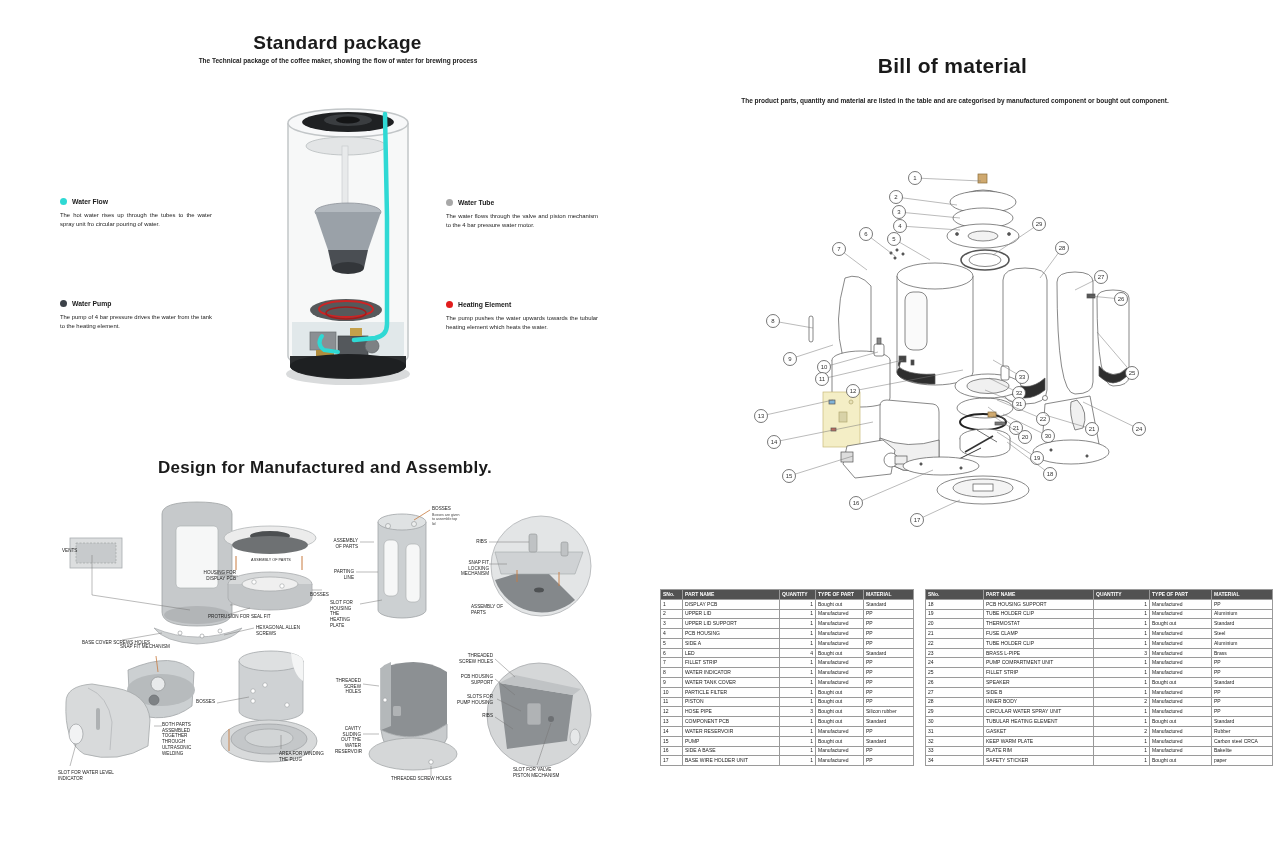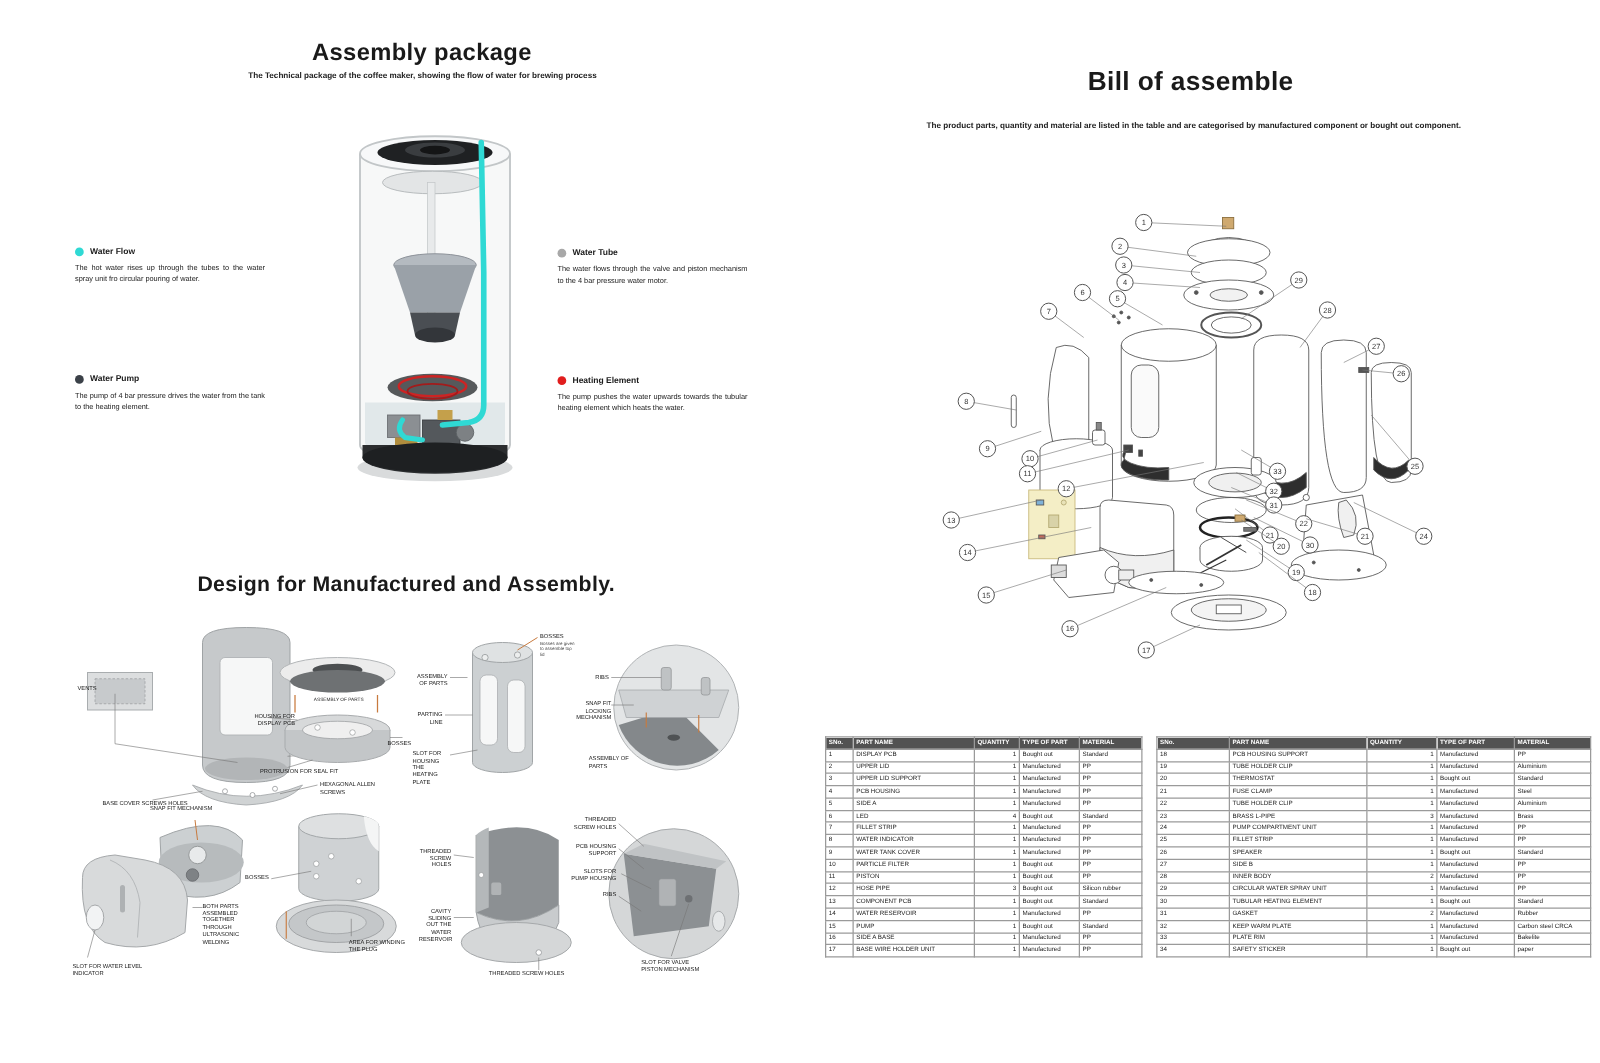--- a/index.html
+++ b/index.html
@@ -45,21 +45,21 @@
   #table-right th:nth-child(4){width:57px;}
   #table-right th:nth-child(5){width:56px;}
   svg{display:block;}
   .callout-circle{fill:#fff;stroke:#555;stroke-width:0.8;}
   .callout-num{font-size:6px;fill:#333;text-anchor:middle;font-family:"Liberation Sans",sans-serif;}
   .leader{stroke:#777;stroke-width:0.5;}
 </style>
 </head>
 <body>
 
-<div class="abs tp-title">Assembly package</div>
+<div class="abs tp-title">Standard package</div>
 <div class="abs tp-subtitle">The Technical package of the coffee maker, showing the flow of water for brewing process</div>
 
 <div class="legend-item" style="left:60px;top:198px;">
   <div class="legend-head">
     <span class="dot" style="background:#2fd9d4;"></span>
     <span>Water Flow</span>
   </div>
   <div class="legend-desc">The hot water rises up through the tubes to the water spray unit fro circular pouring of water.</div>
 </div>
 
@@ -282,21 +282,21 @@
     <line x1="58" y1="84" x2="40" y2="72" class="leader"></line>
     <line x1="96" y1="78" x2="82" y2="120" class="leader"></line>
   </svg>
   <div class="lbl right" style="left:0px;top:8px;width:38px;">THREADED SCREW HOLES</div>
   <div class="lbl right" style="left:0px;top:29px;width:38px;">PCB HOUSING SUPPORT</div>
   <div class="lbl right" style="left:0px;top:49px;width:38px;">SLOTS FOR PUMP HOUSING</div>
   <div class="lbl right" style="left:0px;top:68px;width:38px;">RIBS</div>
   <div class="lbl" style="left:58px;top:122px;width:54px;">SLOT FOR VALVE PISTON MECHANISM</div>
 </div>
 
-<div class="abs bom-title">Bill of assemble</div>
+<div class="abs bom-title">Bill of material</div>
 <div class="abs bom-subtitle">The product parts, quantity and material are listed in the table and are categorised by manufactured component or bought out component.</div>
 
 <svg id="exploded-svg" class="abs" style="left:745px;top:160px;" width="420" height="380" viewBox="0 0 420 380">
   <g stroke="#555" stroke-width="0.7" fill="#fff">
 
     <rect x="233" y="14" width="9" height="9" fill="#cfa96f" stroke="#8a6d3b"></rect>
     <path d="M205,42 Q238,18 271,42"></path>
     <ellipse cx="238" cy="42" rx="33" ry="11"></ellipse>
     <ellipse cx="238" cy="58" rx="30" ry="10"></ellipse>
     <ellipse cx="238" cy="76" rx="36" ry="12"></ellipse>

